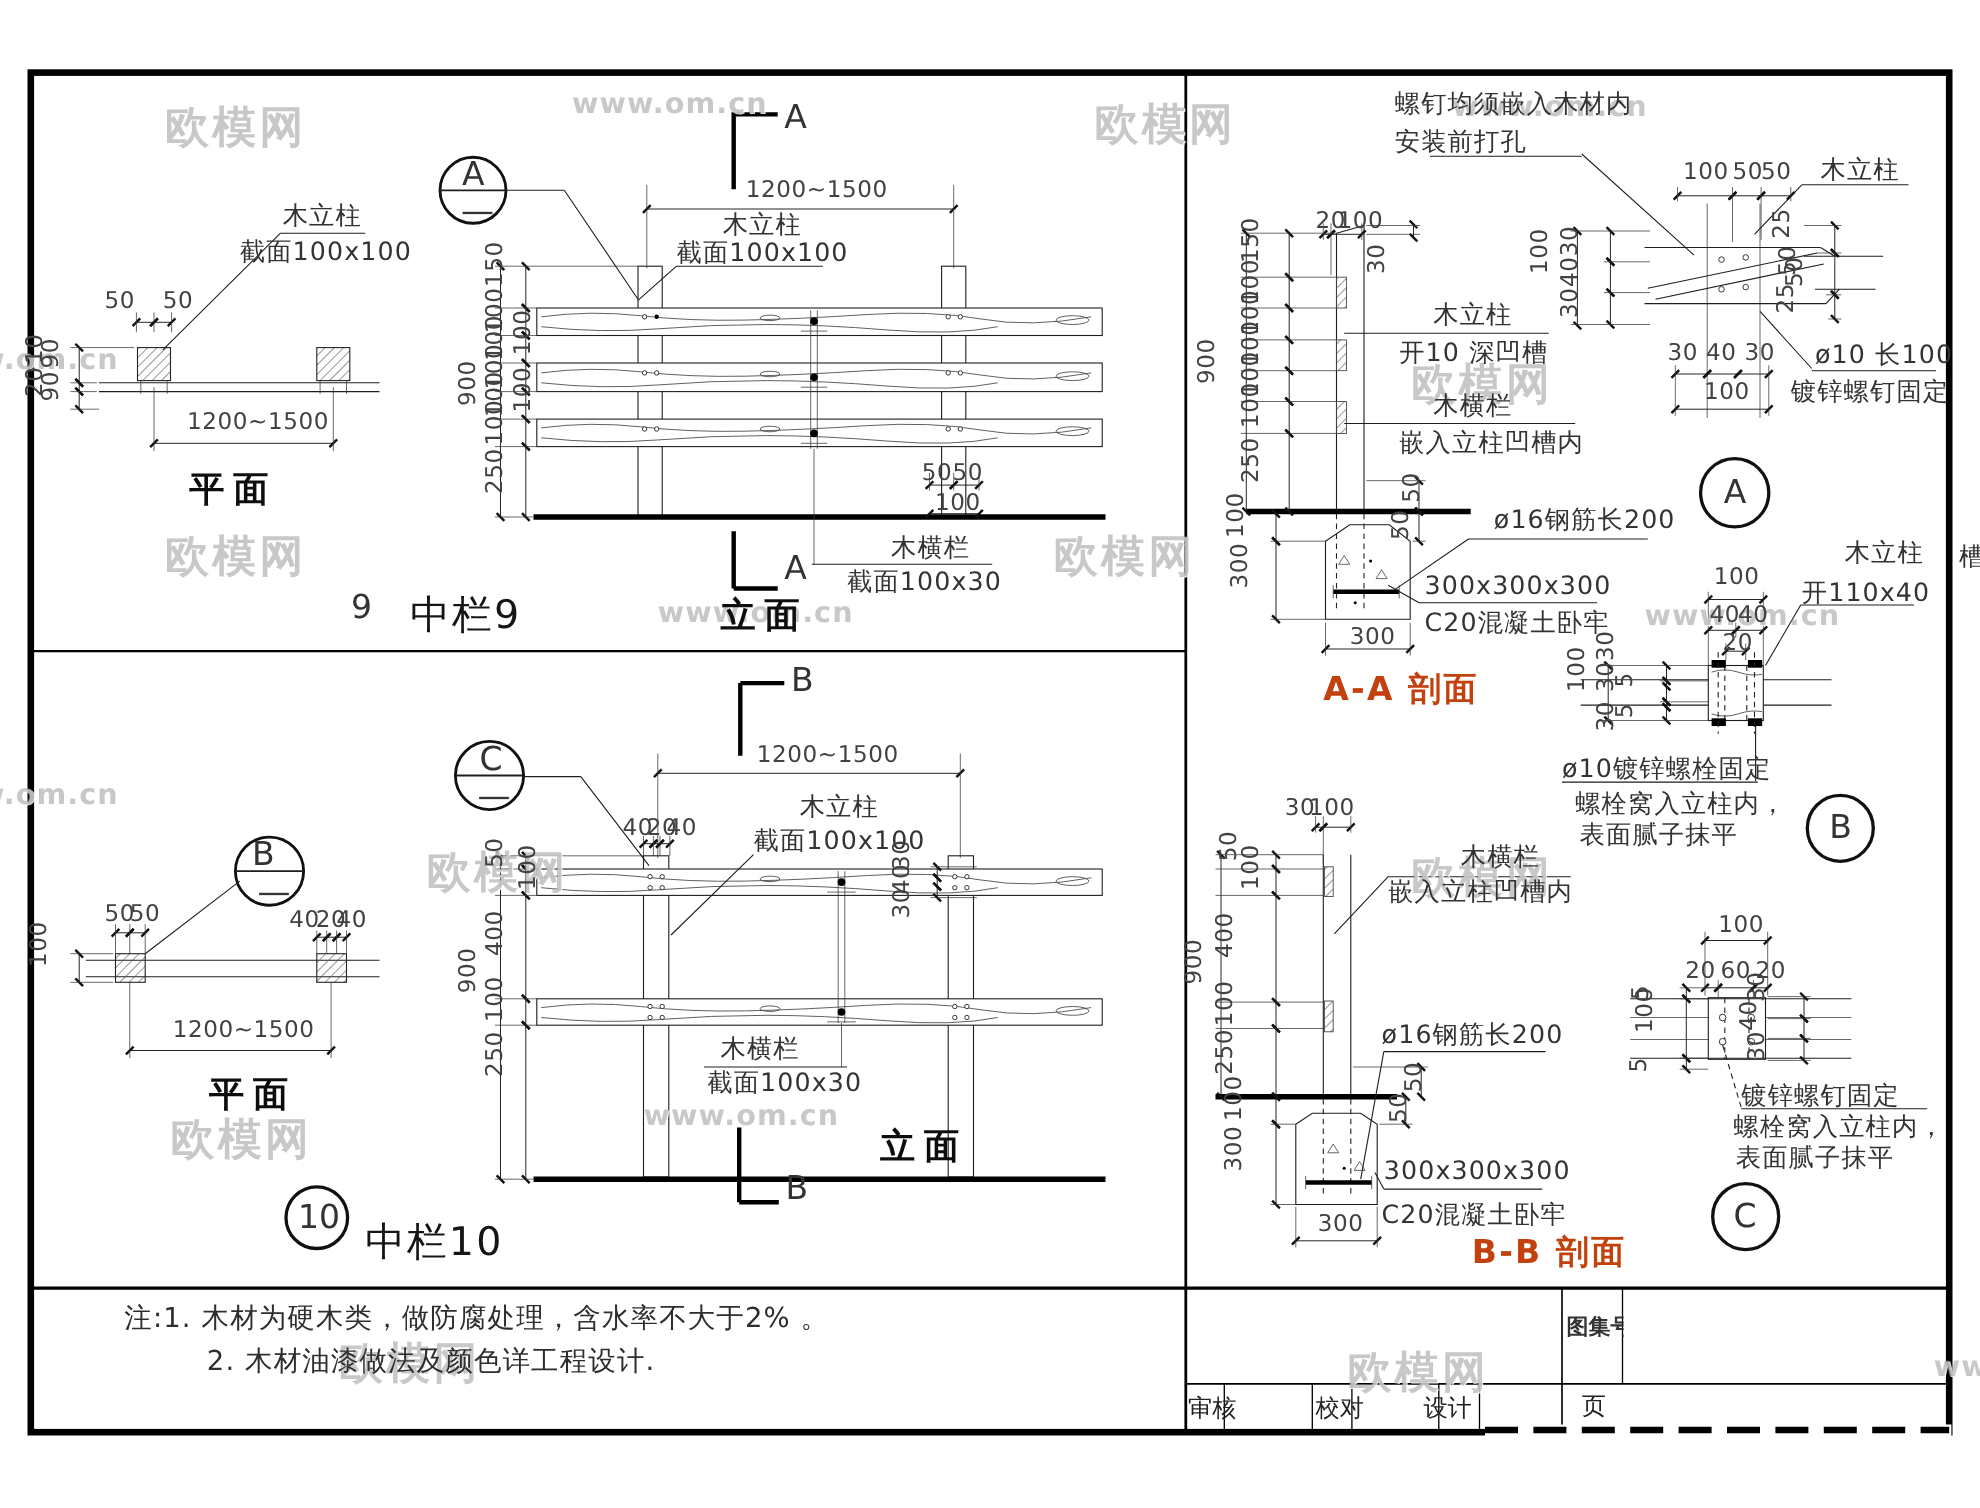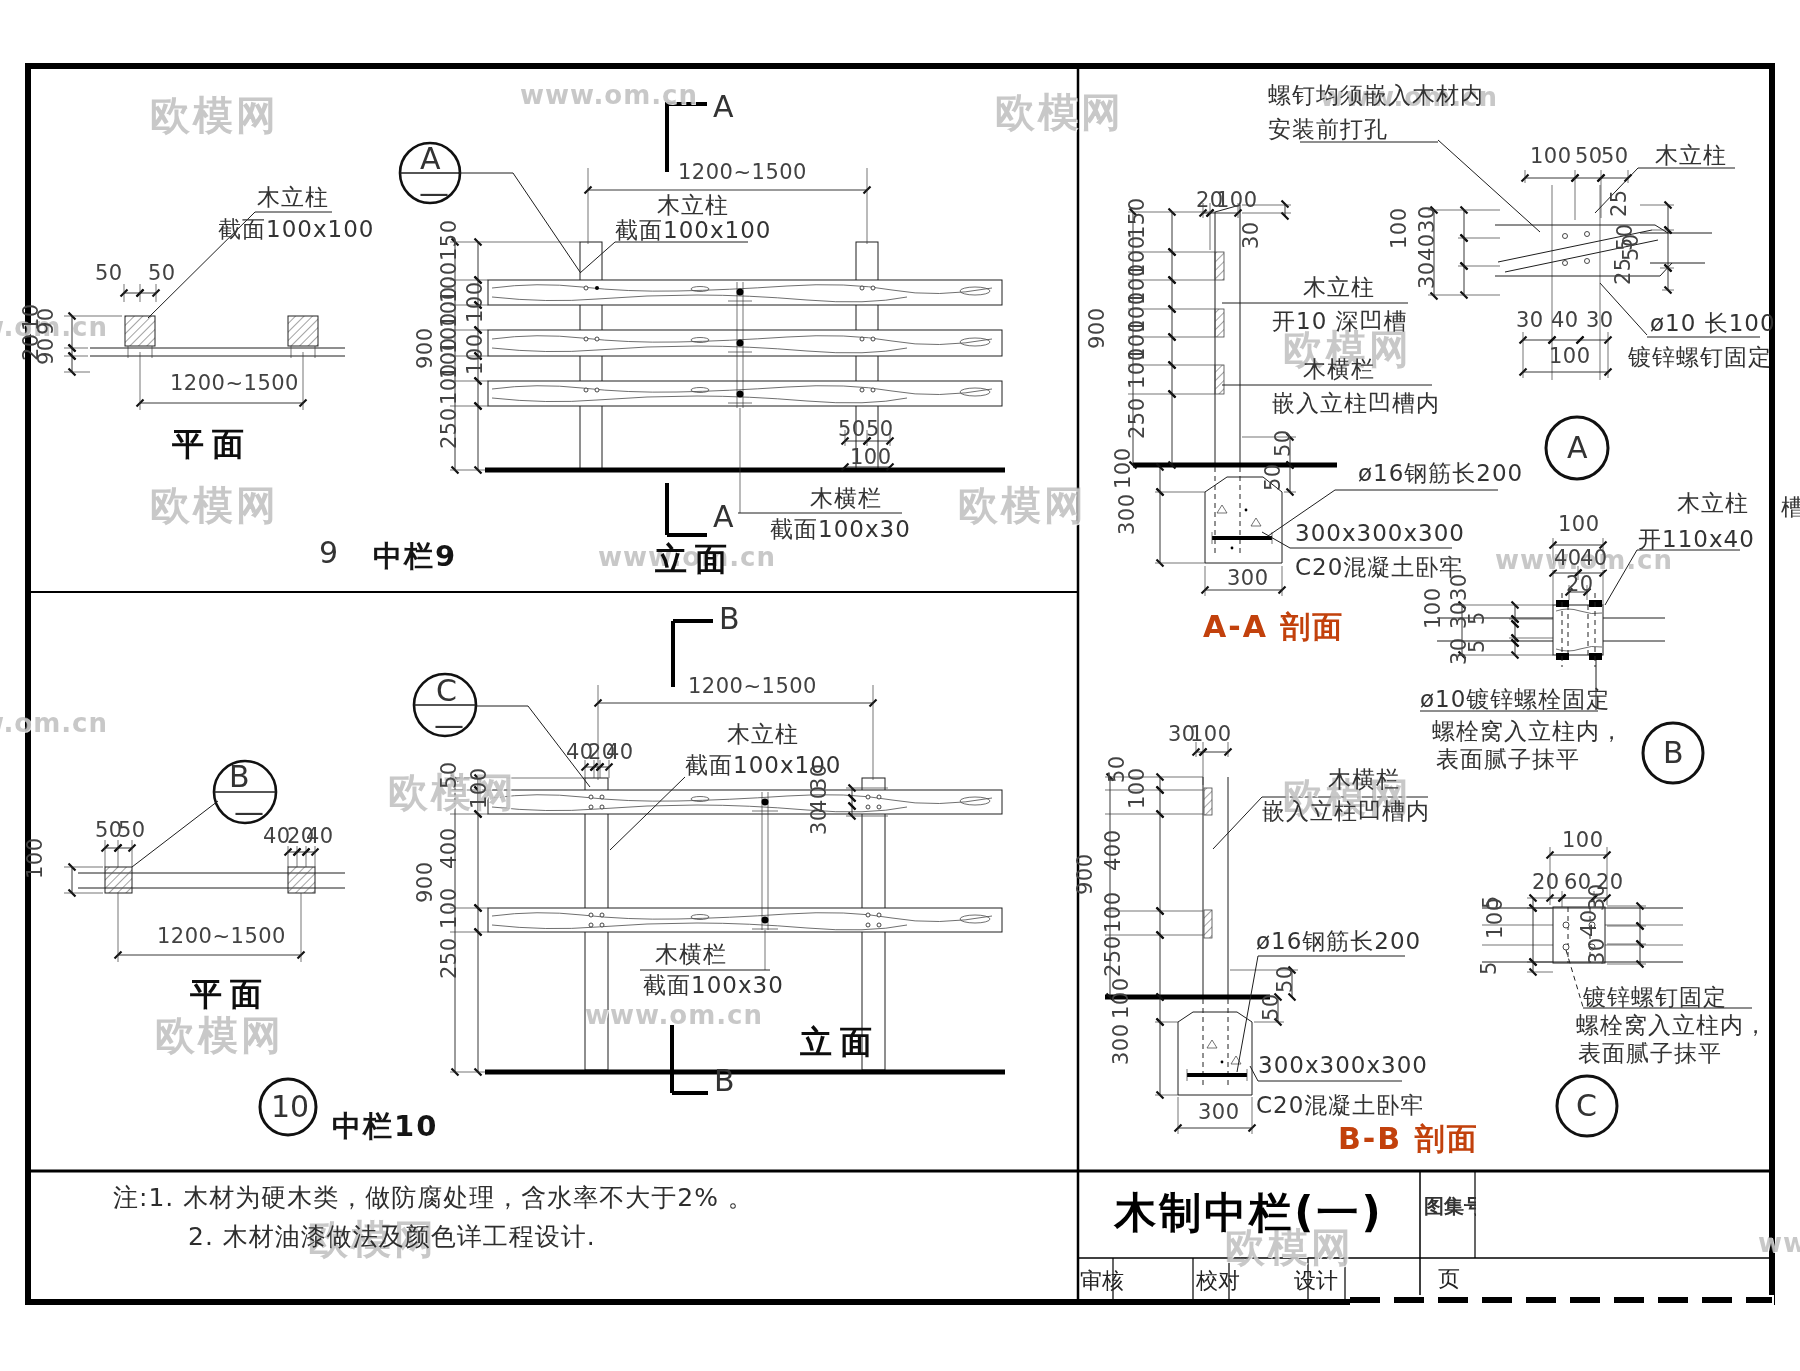--- a/index.html
+++ b/index.html
@@ -18,21 +18,21 @@
   .scr{stroke:#333;stroke-width:0.9;fill:#fff;}
   .dot{fill:#000;stroke:none;}
   .bub{stroke:#111;stroke-width:2.6;fill:none;}
   .bub2{stroke:#111;stroke-width:3;fill:none;}
   .wh{fill:#fff;stroke:#1e1e1e;stroke-width:1;}
   .lbl{position:absolute;z-index:3;color:#3a3a3a;white-space:nowrap;line-height:1;}
   .d{font-size:21px;color:#424242;letter-spacing:.5px;}
   .cn{font-size:23px;color:#333;letter-spacing:1px;}
   .t{font-size:32px;color:#0d0d0d;font-weight:700;letter-spacing:8px;}
   .st{font-size:30px;color:#c2410c;font-weight:700;letter-spacing:2px;}
-  .bl{font-size:29px;color:#151515;font-weight:700;letter-spacing:2px;}
+  .bl{font-size:36px;color:#151515;font-weight:400;letter-spacing:2px;}
   .bt{font-size:30px;color:#333;}
   .nt{font-size:25px;color:#2e2e2e;letter-spacing:1px;}
   .rot{transform:rotate(-90deg);transform-origin:0 100%;}
   .wm{position:absolute;z-index:2;color:rgba(145,145,145,.5);font-weight:700;letter-spacing:3px;
       text-shadow:1px 1px 0 rgba(255,255,255,.85);}
   .wmb{font-size:40px;}
   .wmu{font-size:26px;font-weight:600;letter-spacing:1px;}
   .tb{font-size:42px;color:#000;font-weight:700;letter-spacing:3px;text-align:center;width:342px;}
   .tbs{font-size:22px;color:#222;}
   .tbg{font-size:20px;color:#333;width:52px;overflow:hidden;font-weight:bold;}
@@ -581,20 +581,19 @@
 <div class="lbl cn" style="left:1583px;top:986px">镀锌螺钉固定</div>
 <div class="lbl cn" style="left:1576px;top:1014px">螺栓窝入立柱内，</div>
 <div class="lbl cn" style="left:1578px;top:1042px">表面腻子抹平</div>
 <div class="lbl bt" style="left:1576px;top:1091px">C</div>
 
 <div class="lbl cn" style="left:1781px;top:496px">槽</div>
 
 <div class="lbl nt" style="left:113px;top:1185px">注:1.  木材为硬木类，做防腐处理，含水率不大于2%  。</div>
 <div class="lbl nt" style="left:188px;top:1224px">2. 木材油漆做法及颜色详工程设计.</div>
 
-<div class="lbl tb" style="left:1078px;top:1192px">木制中栏(一)</div>
 <div class="lbl tbg" style="left:1424px;top:1196px">图集号</div>
 <div class="lbl tbs" style="left:1080px;top:1270px">审核</div>
 <div class="lbl tbs" style="left:1196px;top:1270px">校对</div>
 <div class="lbl tbs" style="left:1294px;top:1270px">设计</div>
 <div class="lbl tbs" style="left:1438px;top:1268px">页</div>
 
 </div>
 
 </body></html>

